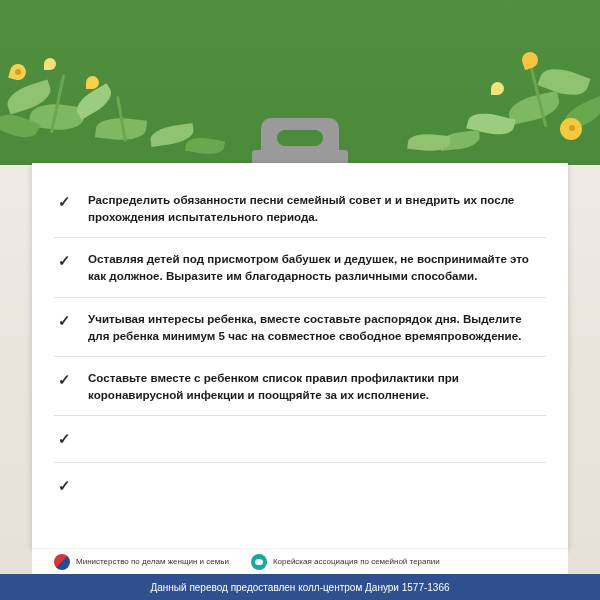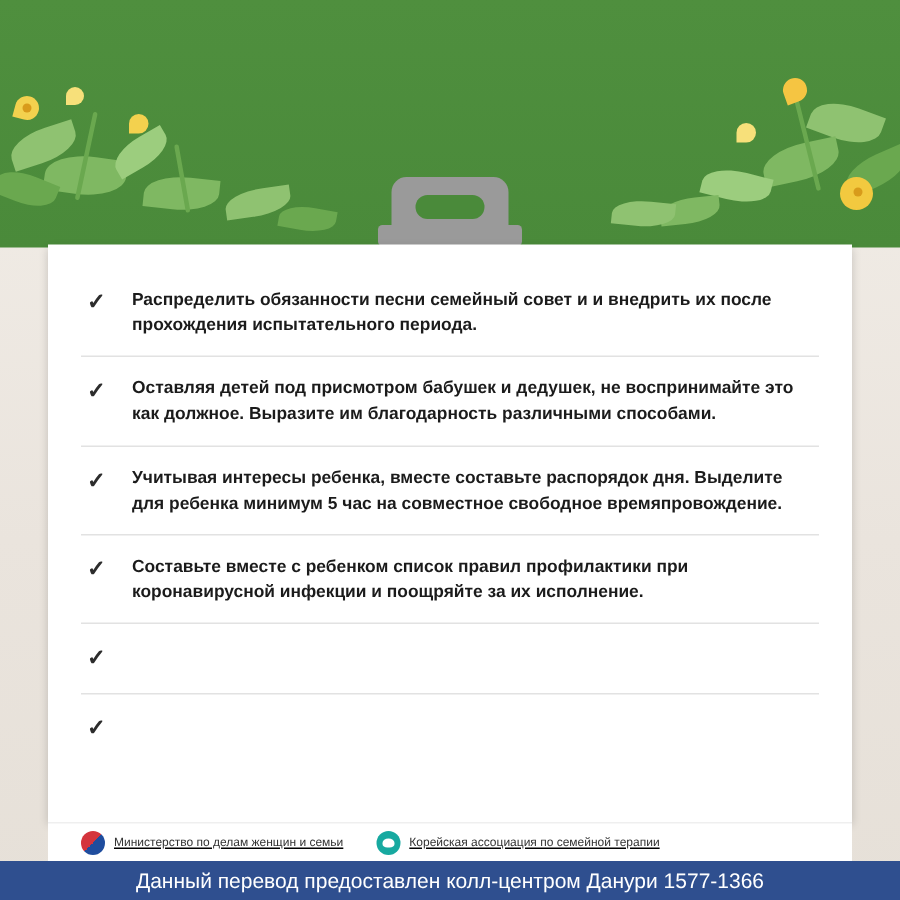--- a/index.html
+++ b/index.html
@@ -130,21 +130,21 @@
     left: 32px; top: 548px;
     width: 536px; height: 26px;
     background: #ffffff;
     display: flex;
     align-items: center;
     gap: 22px;
     padding: 0 22px;
     z-index: 9;
     border-top: 1px solid #efefef;
   }
-  .logo-block { display: flex; align-items: center; gap: 6px; text-decoration: underline; }
+  .logo-block { display: flex; align-items: center; gap: 6px; }
   .logo-label { font-size: 8px; color: #333; }
   .taeguk {
     width: 16px; height: 16px; border-radius: 50%;
     background: linear-gradient(135deg, #d4343c 0 50%, #1f4d9e 50% 100%);
     position: relative;
   }
   .mark-round {
     width: 16px; height: 16px; border-radius: 50%;
     background: #17a9a0;
     position: relative;
@@ -155,21 +155,21 @@
     width: 8px; height: 6px; border-radius: 50% 50% 40% 40%;
     background: #ffffff;
   }
   
   .bottom-bar {
     position: absolute;
     left: 0; right: 0; bottom: 0;
     height: 26px;
     background: #2f4f8f;
     color: #ffffff;
-    font-size: 14px;
+    font-size: 10px;
     display: flex;
     align-items: center;
     justify-content: center;
     z-index: 10;
   }
 </style>
 </head>
 <body>
 
 <div class="poster">

